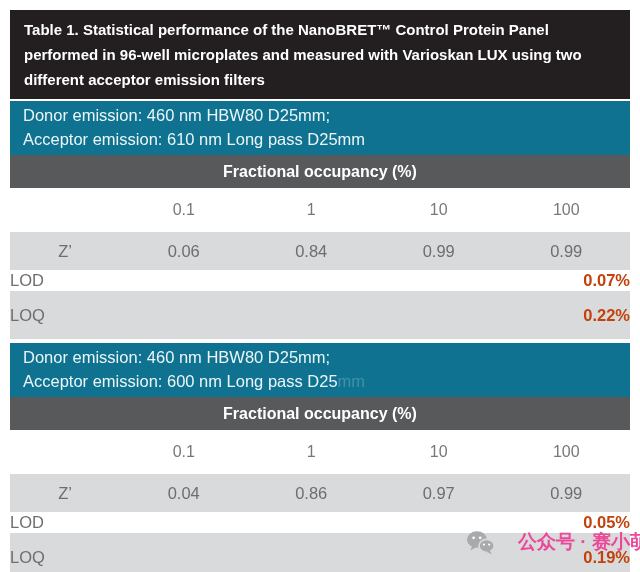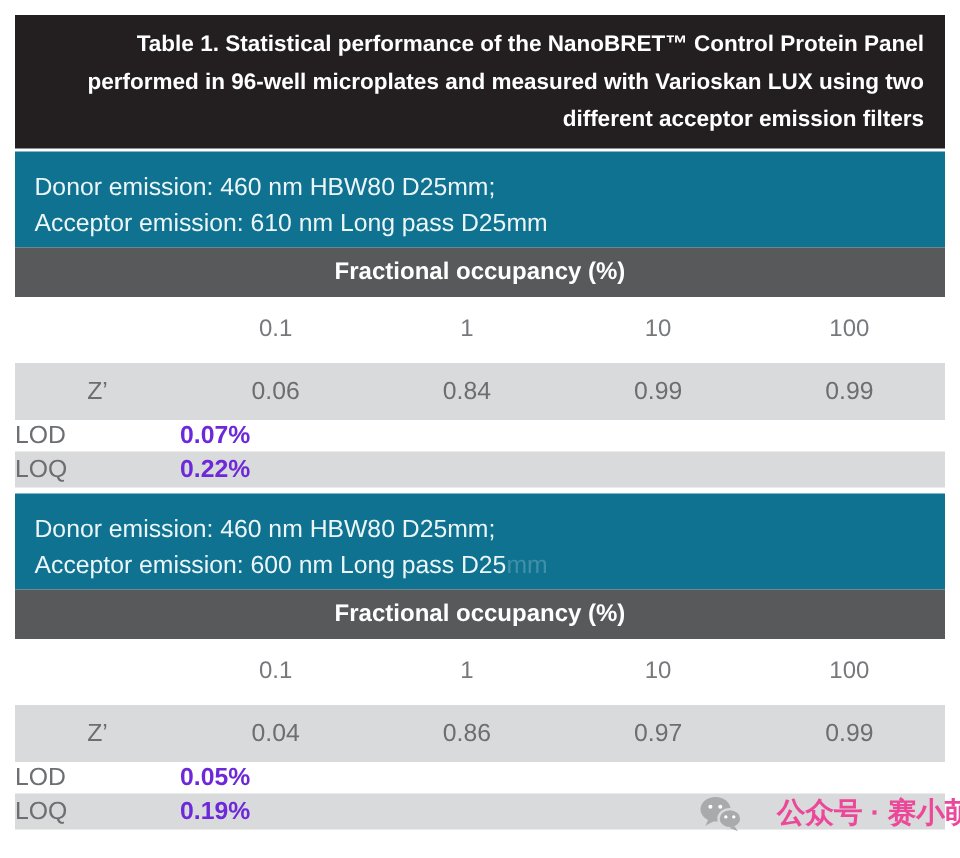--- a/index.html
+++ b/index.html
@@ -13,30 +13,29 @@
     overflow:hidden;
   }
   .title-block {
     background:#231f20;
     color:#ffffff;
     font-weight:bold;
     font-size:15px;
     line-height:25px;
     padding:7px 14px 7px 14px;
     margin-bottom:2px;
-    text-align:right;
   }
   .panel { margin:0; }
   .panel.second { margin-top:4px; }
   .teal-band {
     background:#0f7290;
     color:#ecf6f8;
     font-size:16.5px;
     line-height:24px;
-    padding:12px 13px 4px 13px;
+    padding:2px 13px 4px 13px;
   }
   .teal-band .faded { opacity:0.22; }
   .gray-band {
     background:#58595b;
     color:#ffffff;
     font-weight:bold;
     font-size:16px;
     height:33px;
     display:flex; align-items:center; justify-content:center;
   }
@@ -50,22 +49,22 @@
   .zrow    { height:38px; color:#6d6e71; font-size:16.5px; }
   .shade   { background:#d9dadb; }
   .span-row {
     display:grid;
     grid-template-columns:110px 1fr;
     align-items:center;
     color:#6d6e71;
     font-size:16.5px;
   }
   .lod-row { height:21px; }
-  .loq-row { height:24px; }
-  .span-val { text-align:left; font-weight:bold; color:#6d28d9; }
+  .loq-row { height:48px; }
+  .span-val { text-align:right; font-weight:bold; color:#c2410c; }
   .watermark {
     position:absolute;
     left:466px; top:529px;
     display:flex; align-items:center; gap:23px;
     color:#ec4899;
     font-size:19px;
     white-space:nowrap;
     font-weight:bold;
   }
 </style>

